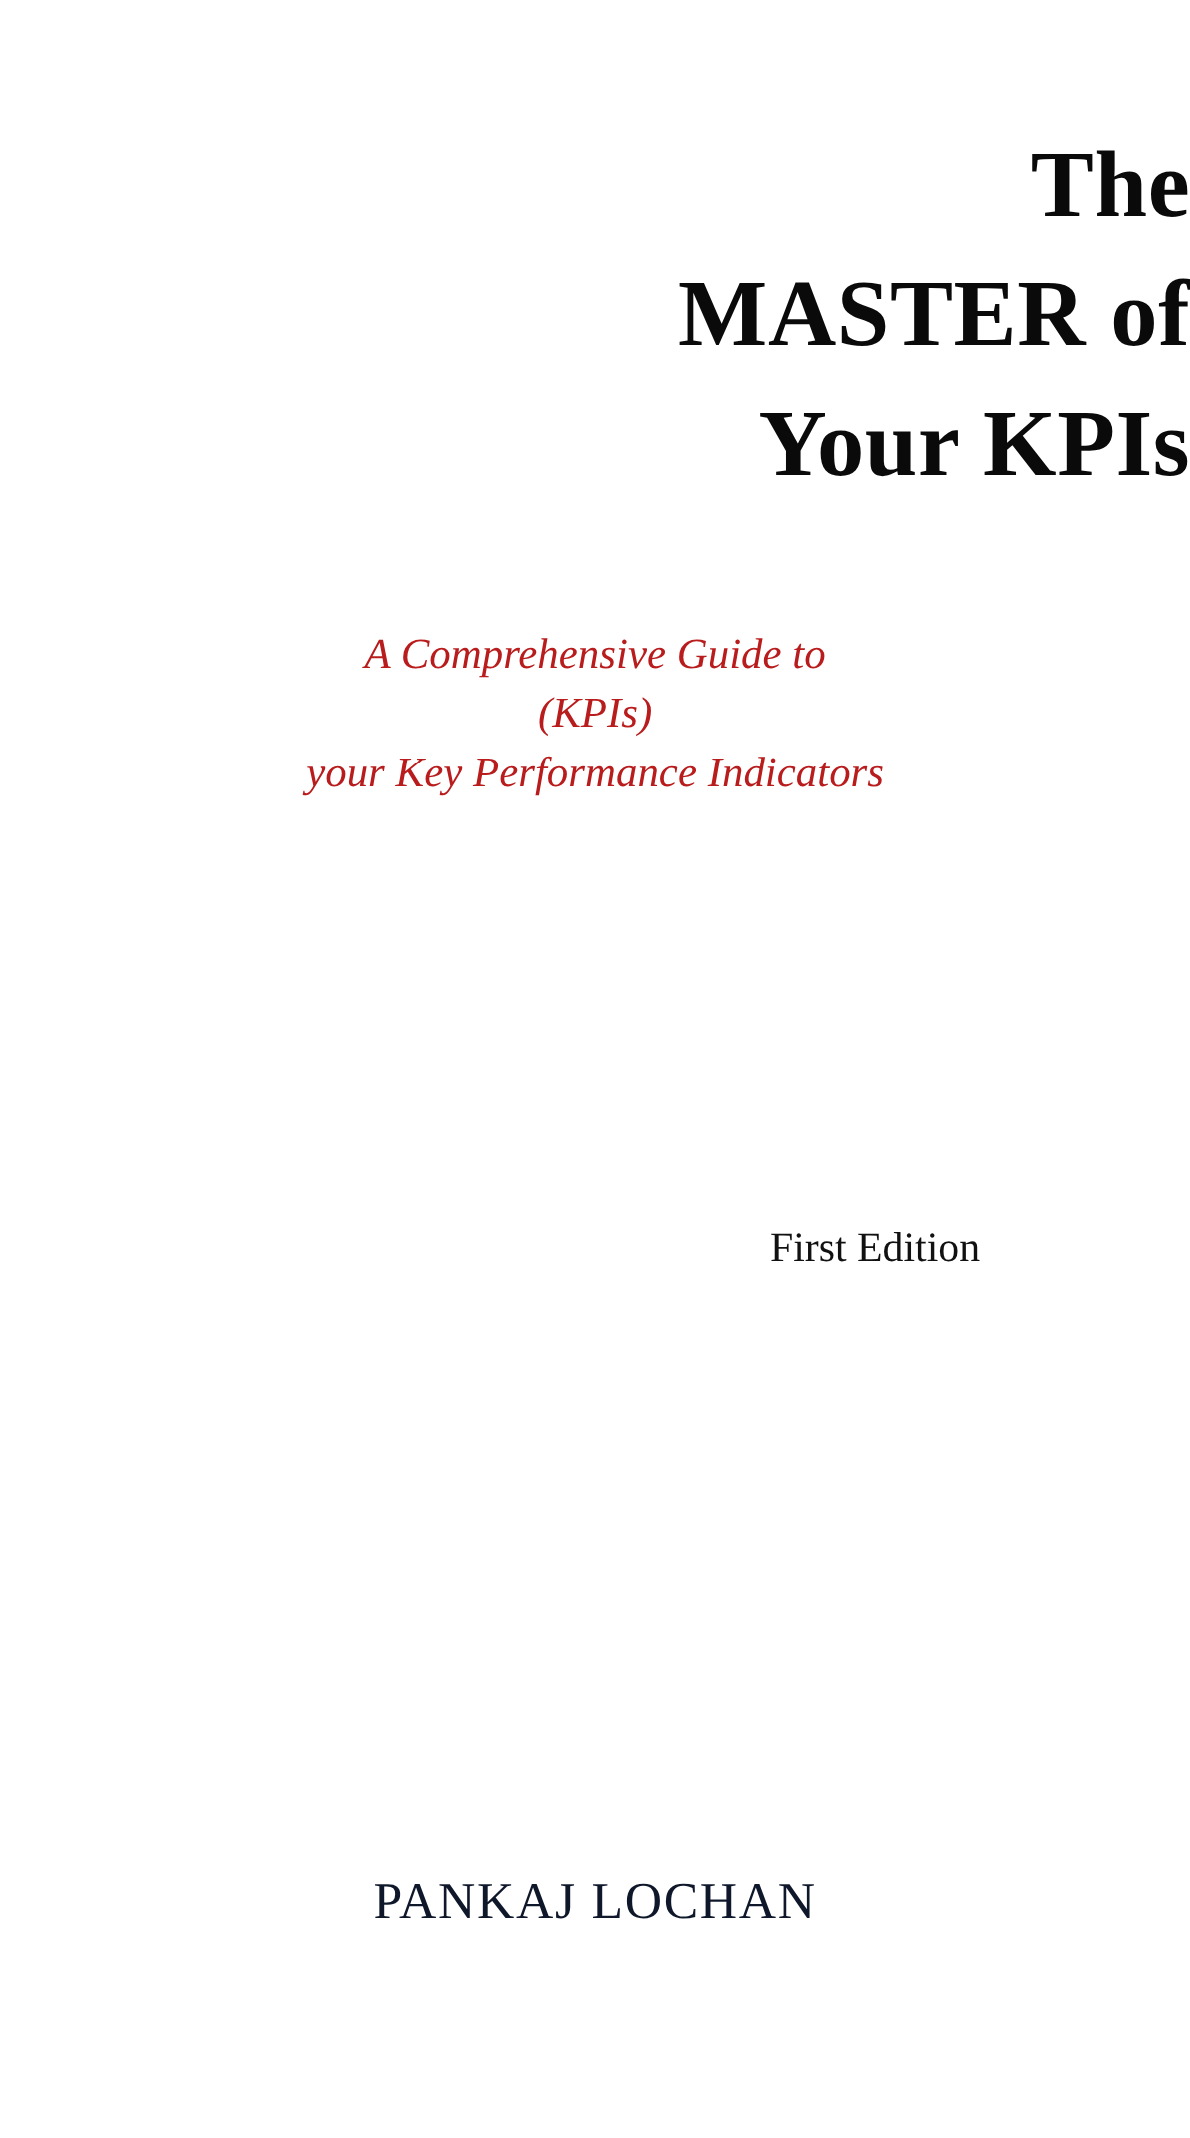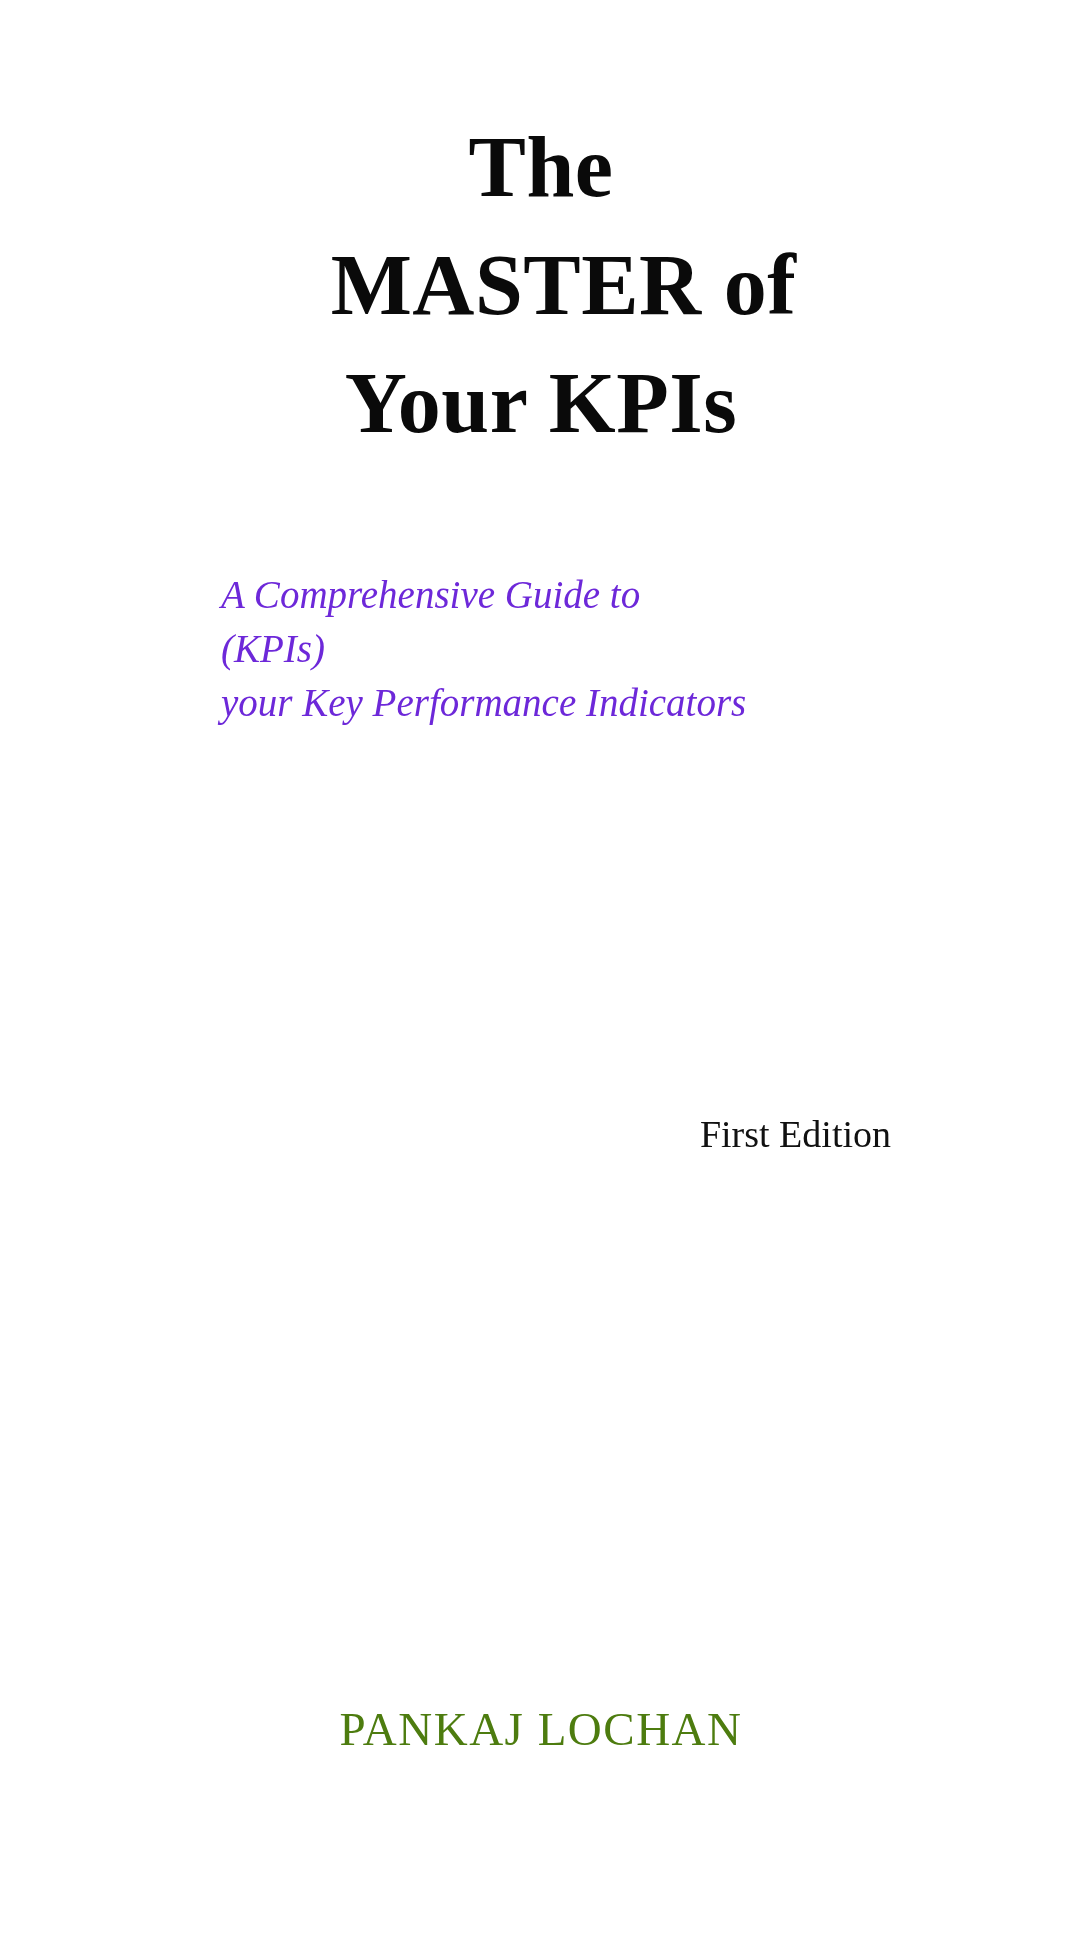--- a/index.html
+++ b/index.html
@@ -27,37 +27,38 @@
     text-align: center;
   }
   .title-line {
     font-family: "Liberation Serif", "DejaVu Serif", serif;
     font-weight: bold;
     font-size: 85px;
     line-height: 118px;
     letter-spacing: 0.5px;
     color: #0a0a0a;
     white-space: nowrap;
+    text-align: right;
   }
   .title-line.l1 { font-size: 86px; }
   .title-line.l2 { font-size: 86px; padding-left: 45px; }
   .title-line.l3 { font-size: 86px; }
 
   
   .subtitle-block {
     position: absolute;
     left: 50%;
     transform: translateX(-50%);
     top: 568px;
     width: 640px;
-    text-align: left;
+    text-align: center;
     font-style: italic;
     font-size: 39px;
     line-height: 54px;
-    color: #6d28d9;
+    color: #b91c1c;
   }
   .subtitle-line {
     display: block;
     white-space: nowrap;
   }
 
   
   .edition-block {
     position: absolute;
     left: 50%;
@@ -75,21 +76,21 @@
   .author-block {
     position: absolute;
     left: 50%;
     transform: translateX(-50%);
     top: 1700px;
     width: 900px;
     text-align: center;
     font-size: 47px;
     letter-spacing: 1.5px;
     line-height: 58px;
-    color: #4d7c0f;
+    color: #0f172a;
   }
 </style>
 </head>
 <body>
 
 <div class="page">
 
   <div class="title-block">
     <div class="title-line l1">The</div>
     <div class="title-line l2">MASTER of</div>

